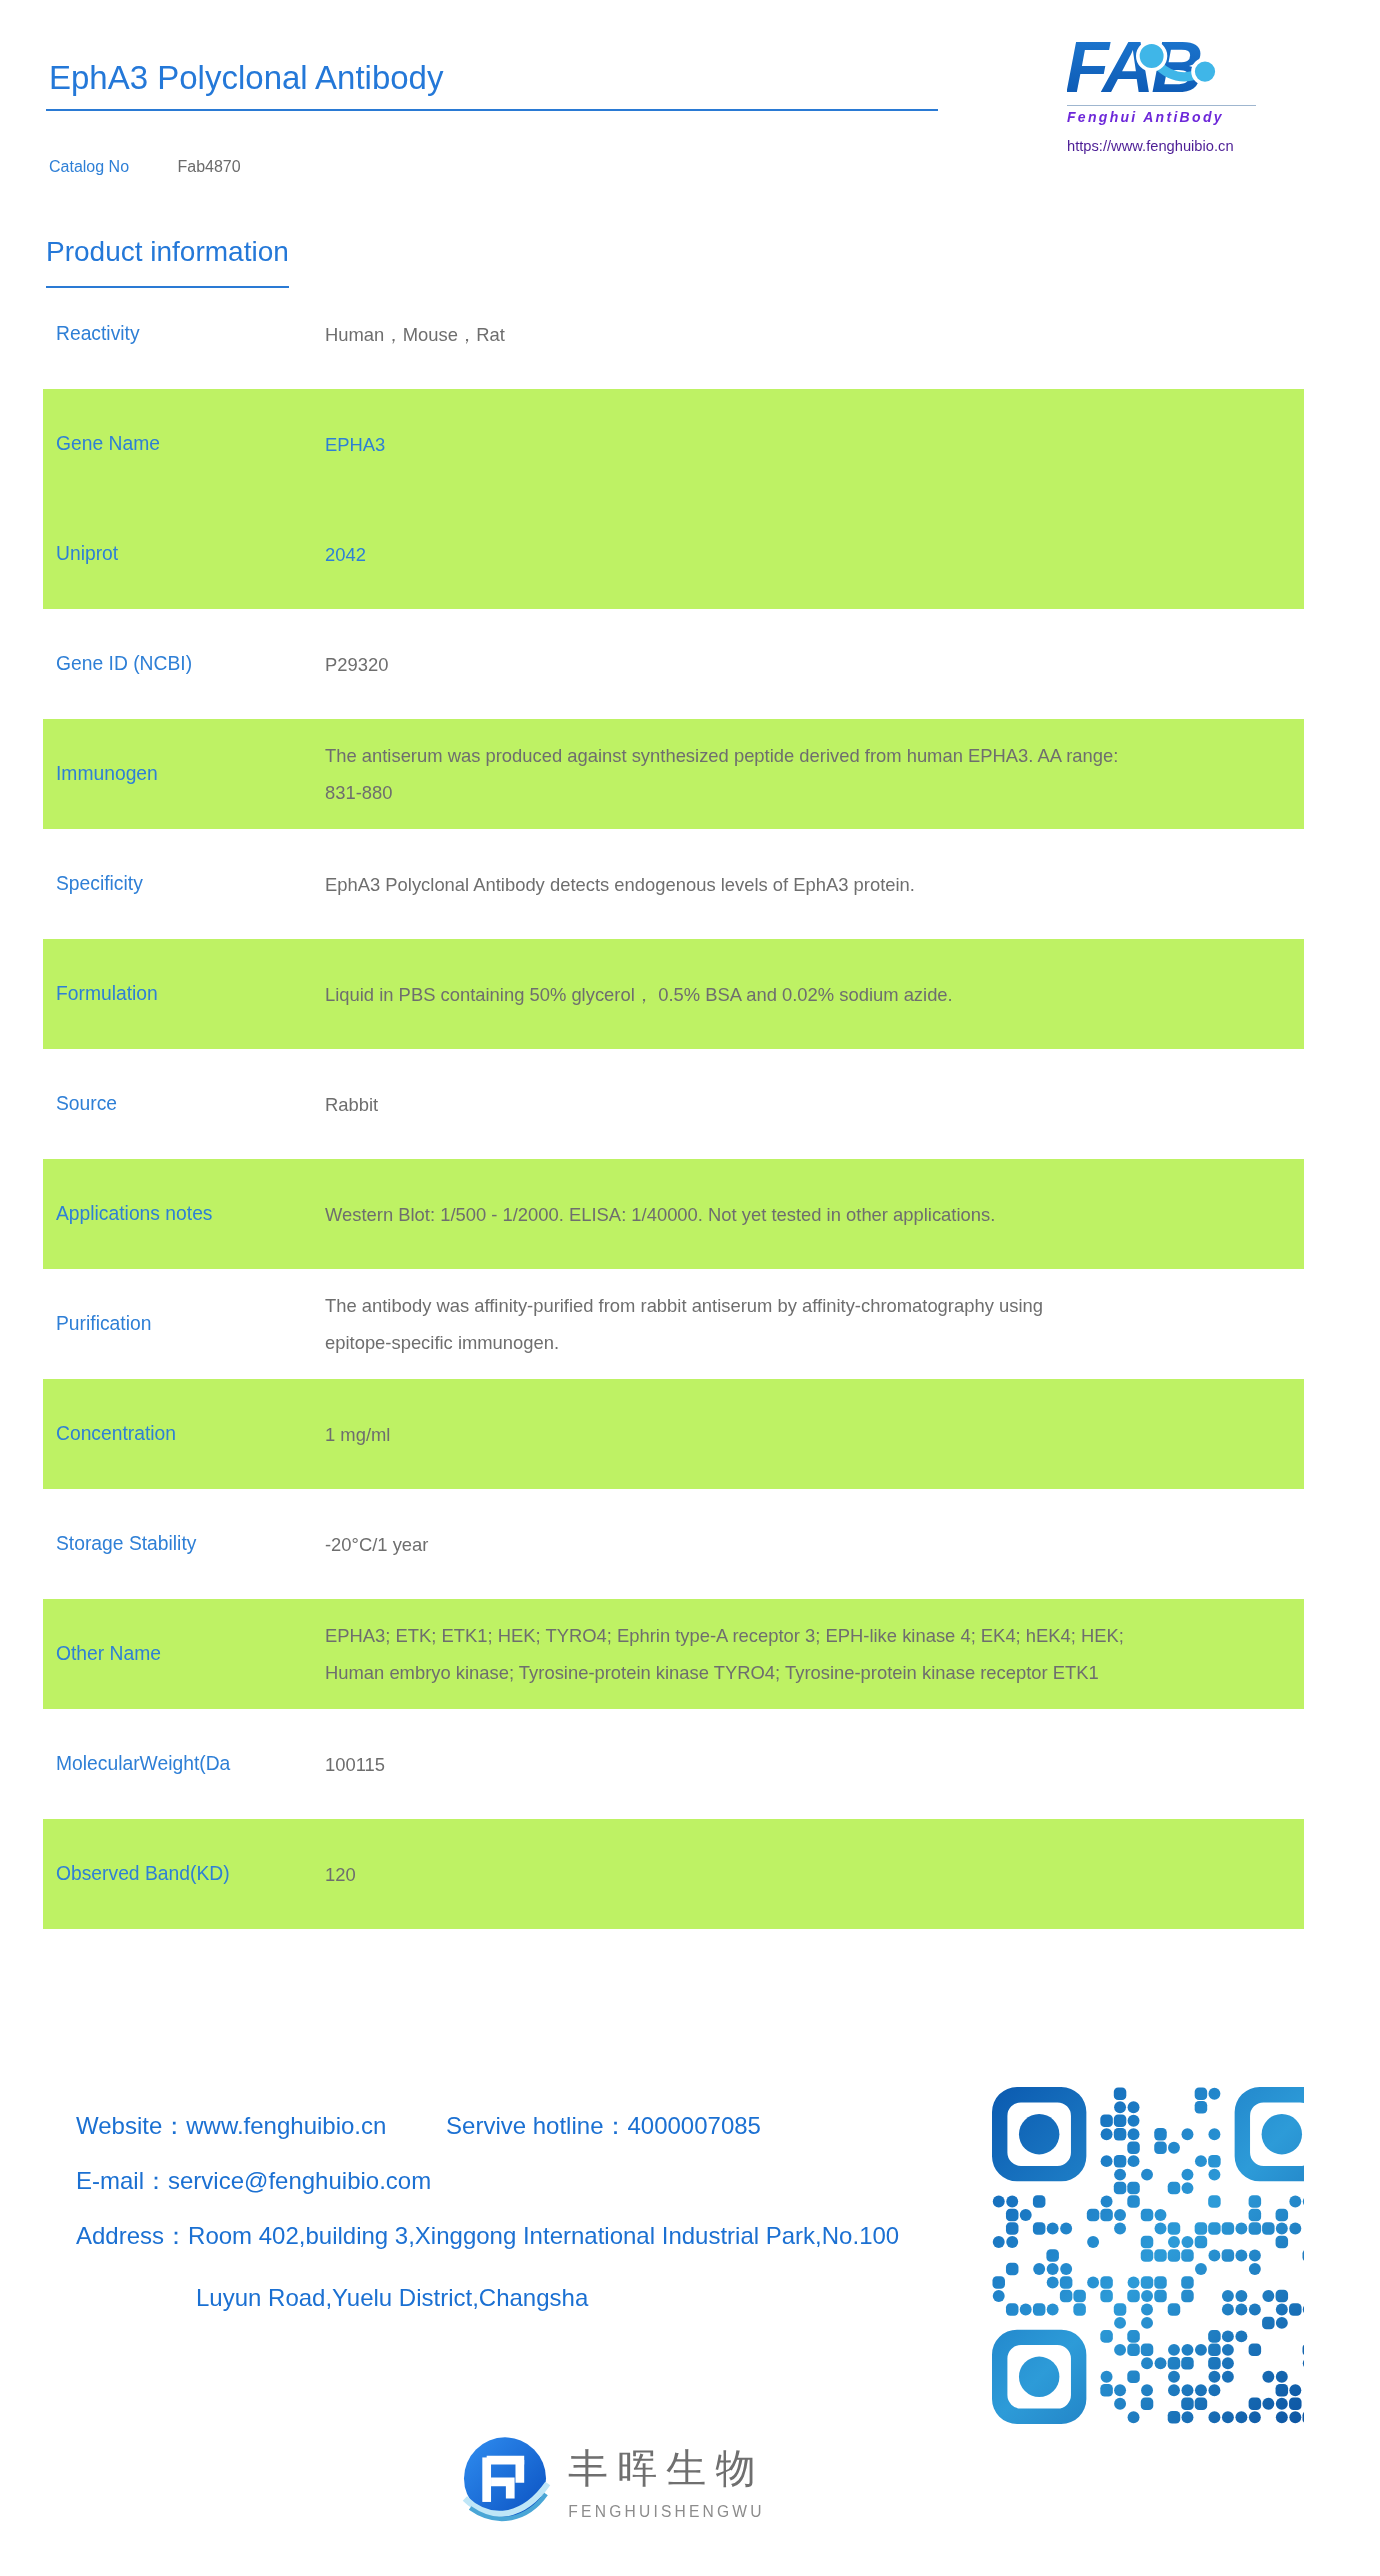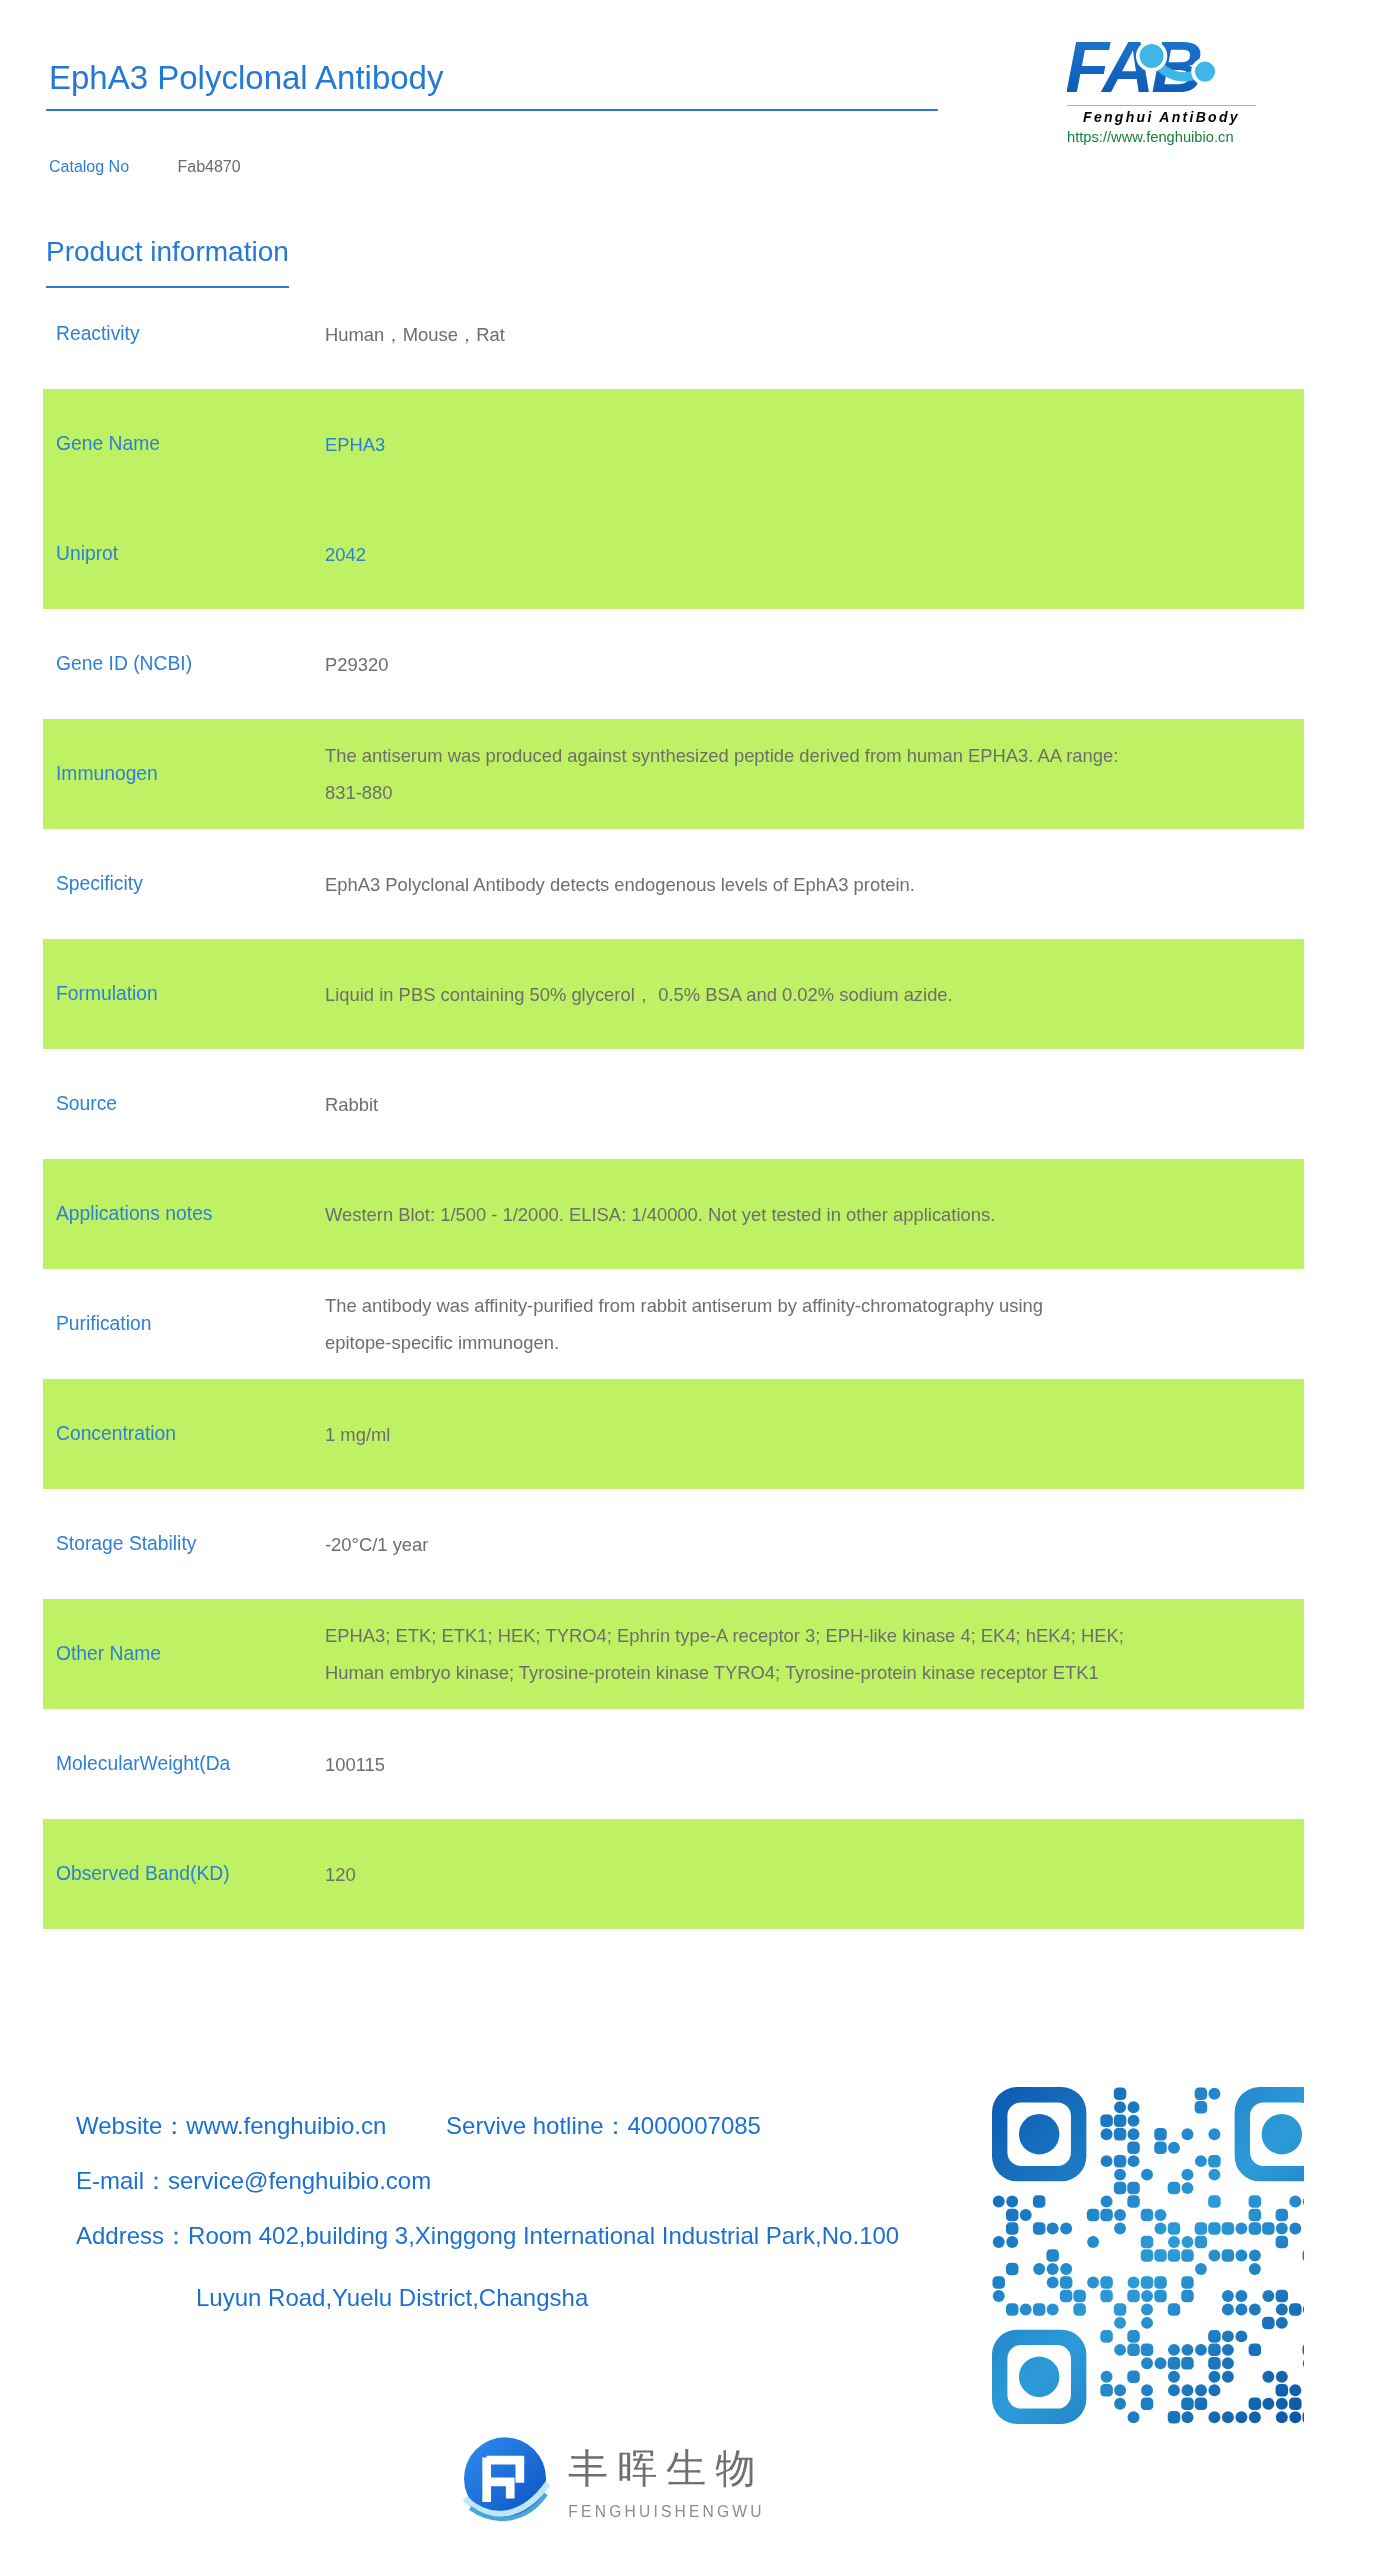--- a/index.html
+++ b/index.html
@@ -6,22 +6,22 @@
   .page{
     position:relative;width:1304px;height:2576px;background:#ffffff;overflow:hidden;
     font-family:"Liberation Sans","DejaVu Sans",sans-serif;
   }
   
   .title{position:absolute;left:49px;top:59px;font-size:33px;color:#2478d8;letter-spacing:0;}
   .title-rule{position:absolute;left:46px;top:109px;width:892px;height:1.8px;background:#2a7ad4;}
   .brand{position:absolute;right:48px;top:31px;width:189px;}
   .brand svg{display:block;}
   .brand-rule{height:0.9px;background:#9fb6cf;margin:1.8px 0 3.7px 0;}
-  .brand-sub{font-size:14px;font-weight:bold;font-style:italic;color:#000000;letter-spacing:2.3px;text-align:center;}
-  .brand-url{font-size:14.7px;color:#15803d;margin-top:4px;}
+  .brand-sub{font-size:14px;font-weight:bold;font-style:italic;color:#6d28d9;letter-spacing:2.3px;text-align:left;}
+  .brand-url{font-size:14.7px;color:#4c1d95;margin-top:13px;}
   .catalog{position:absolute;left:49px;top:158px;font-size:16px;}
   .catalog-label{color:#2e7fd6;}
   .catalog-value{color:#6b6b6b;margin-left:44px;}
   
   .section-heading{
     position:absolute;left:46px;top:236px;font-size:28px;color:#2478d8;
     padding-bottom:18px;border-bottom:2.8px solid #2a7ad4;
   }
   
   .table{position:absolute;left:43px;top:279px;width:1294px;}

